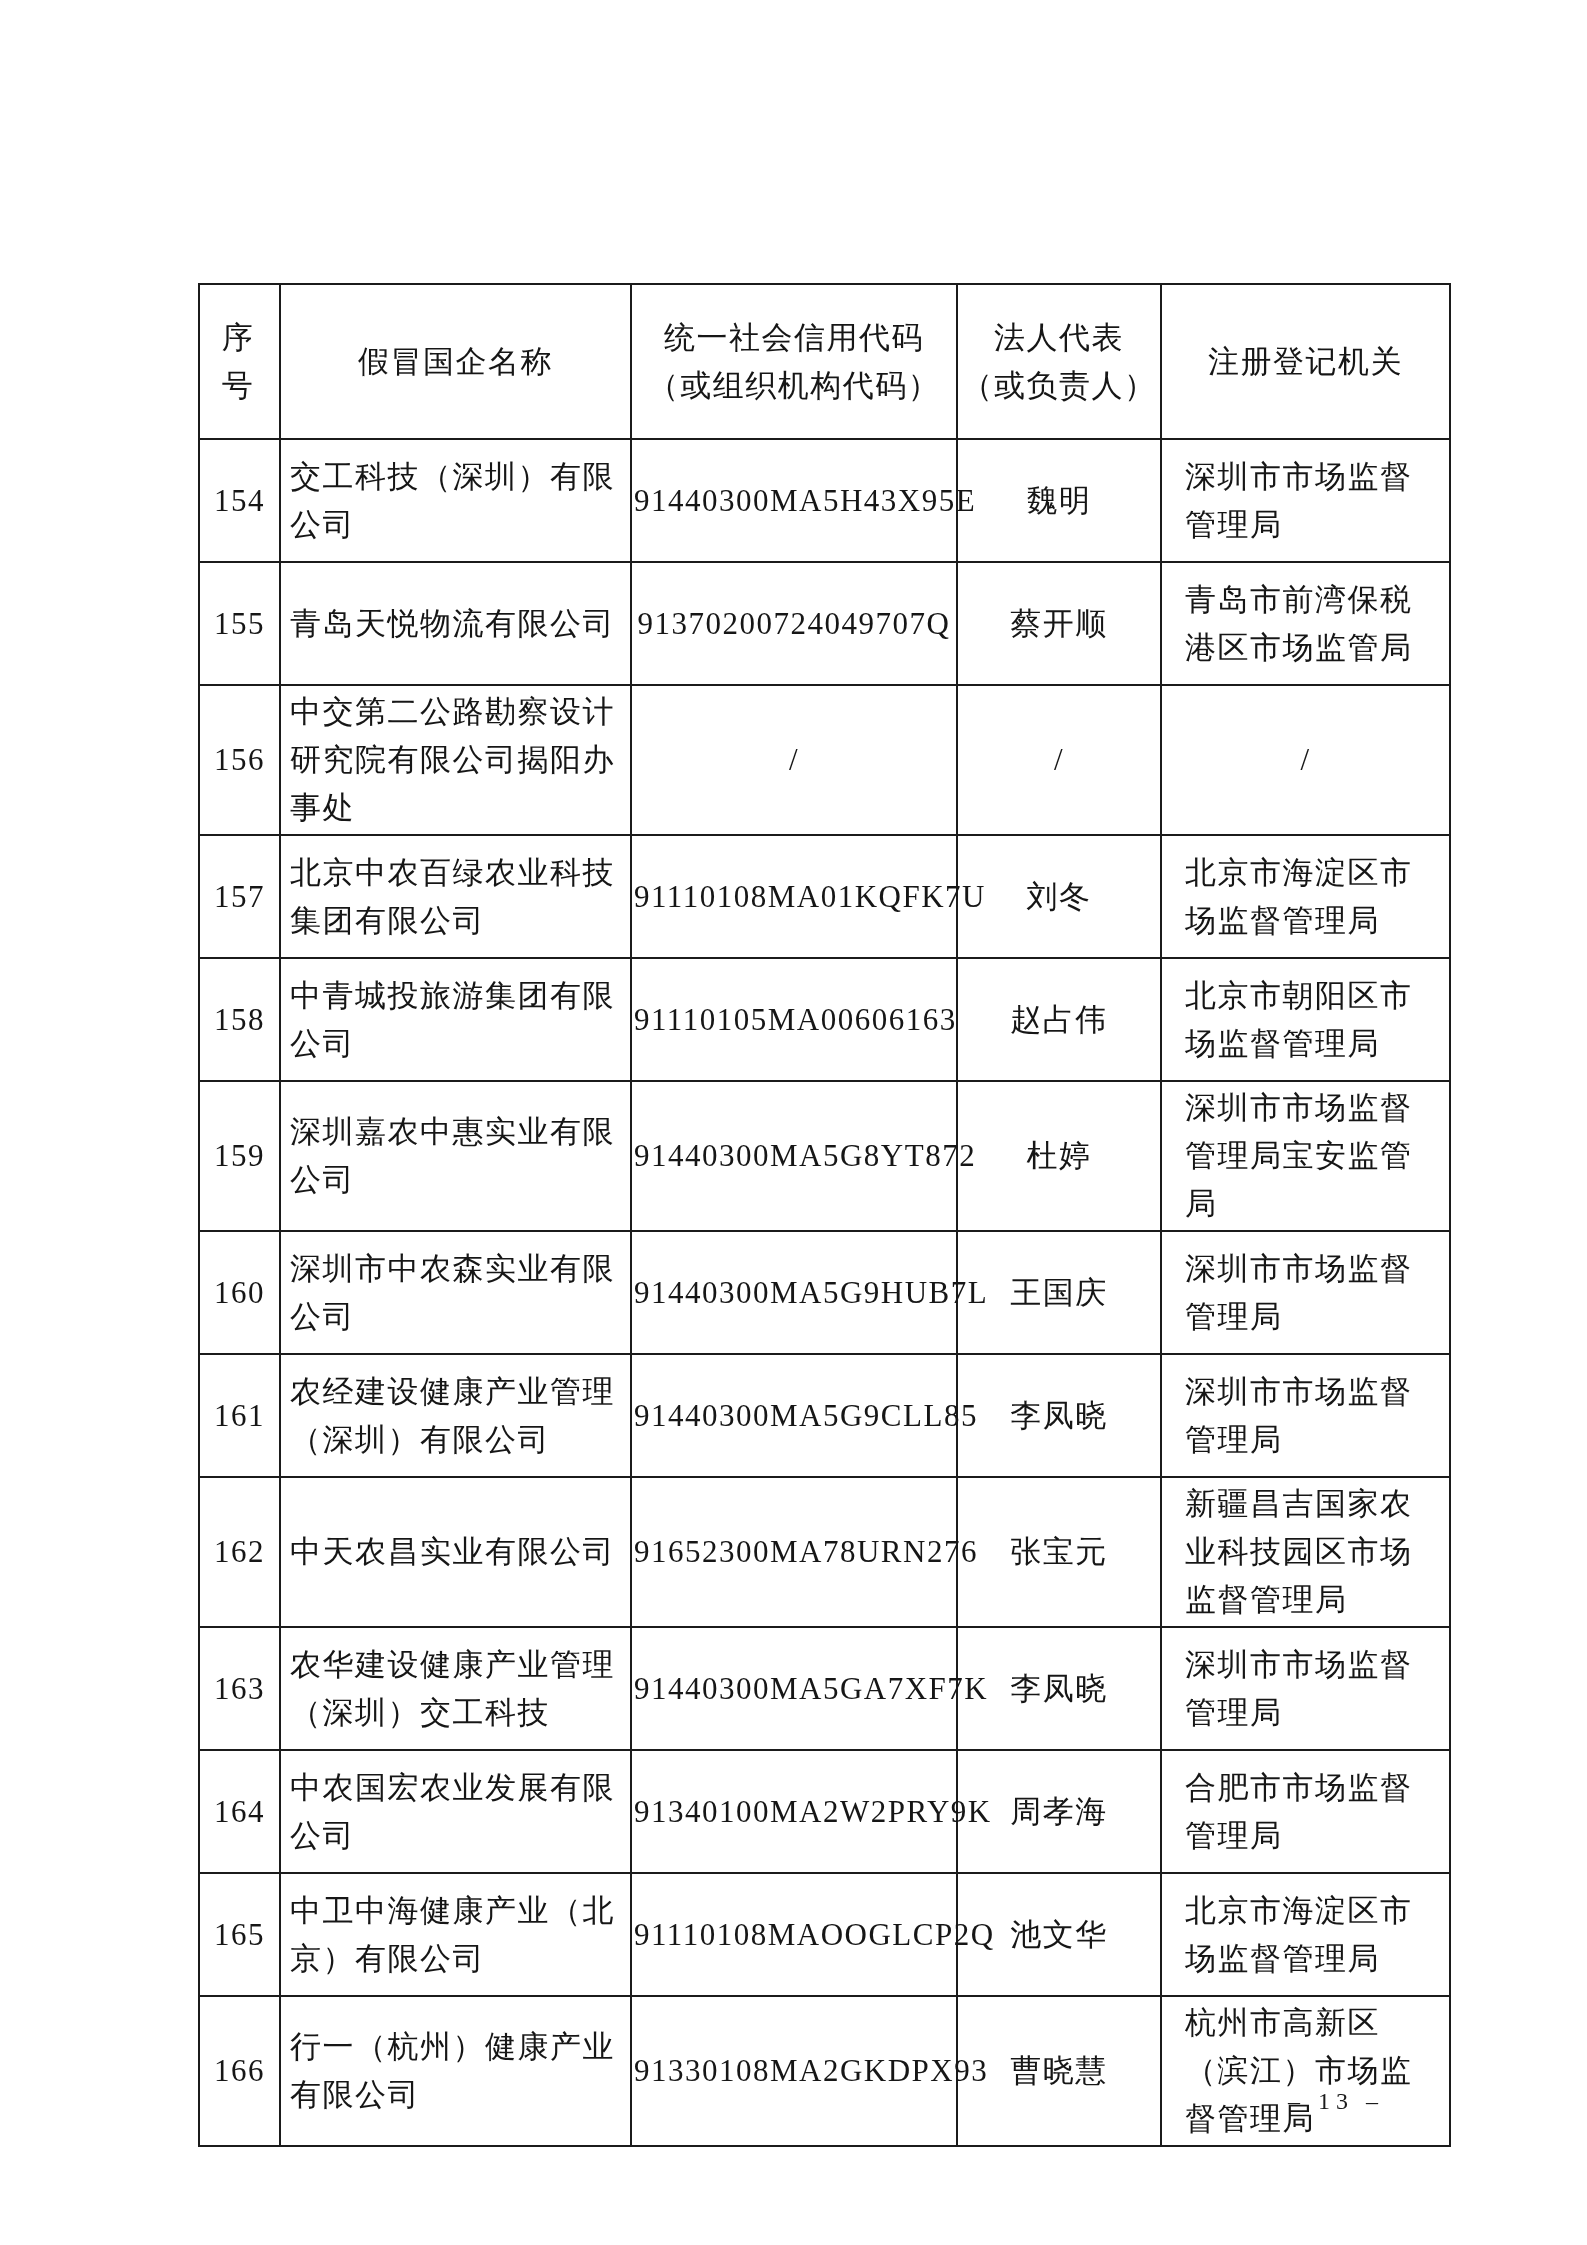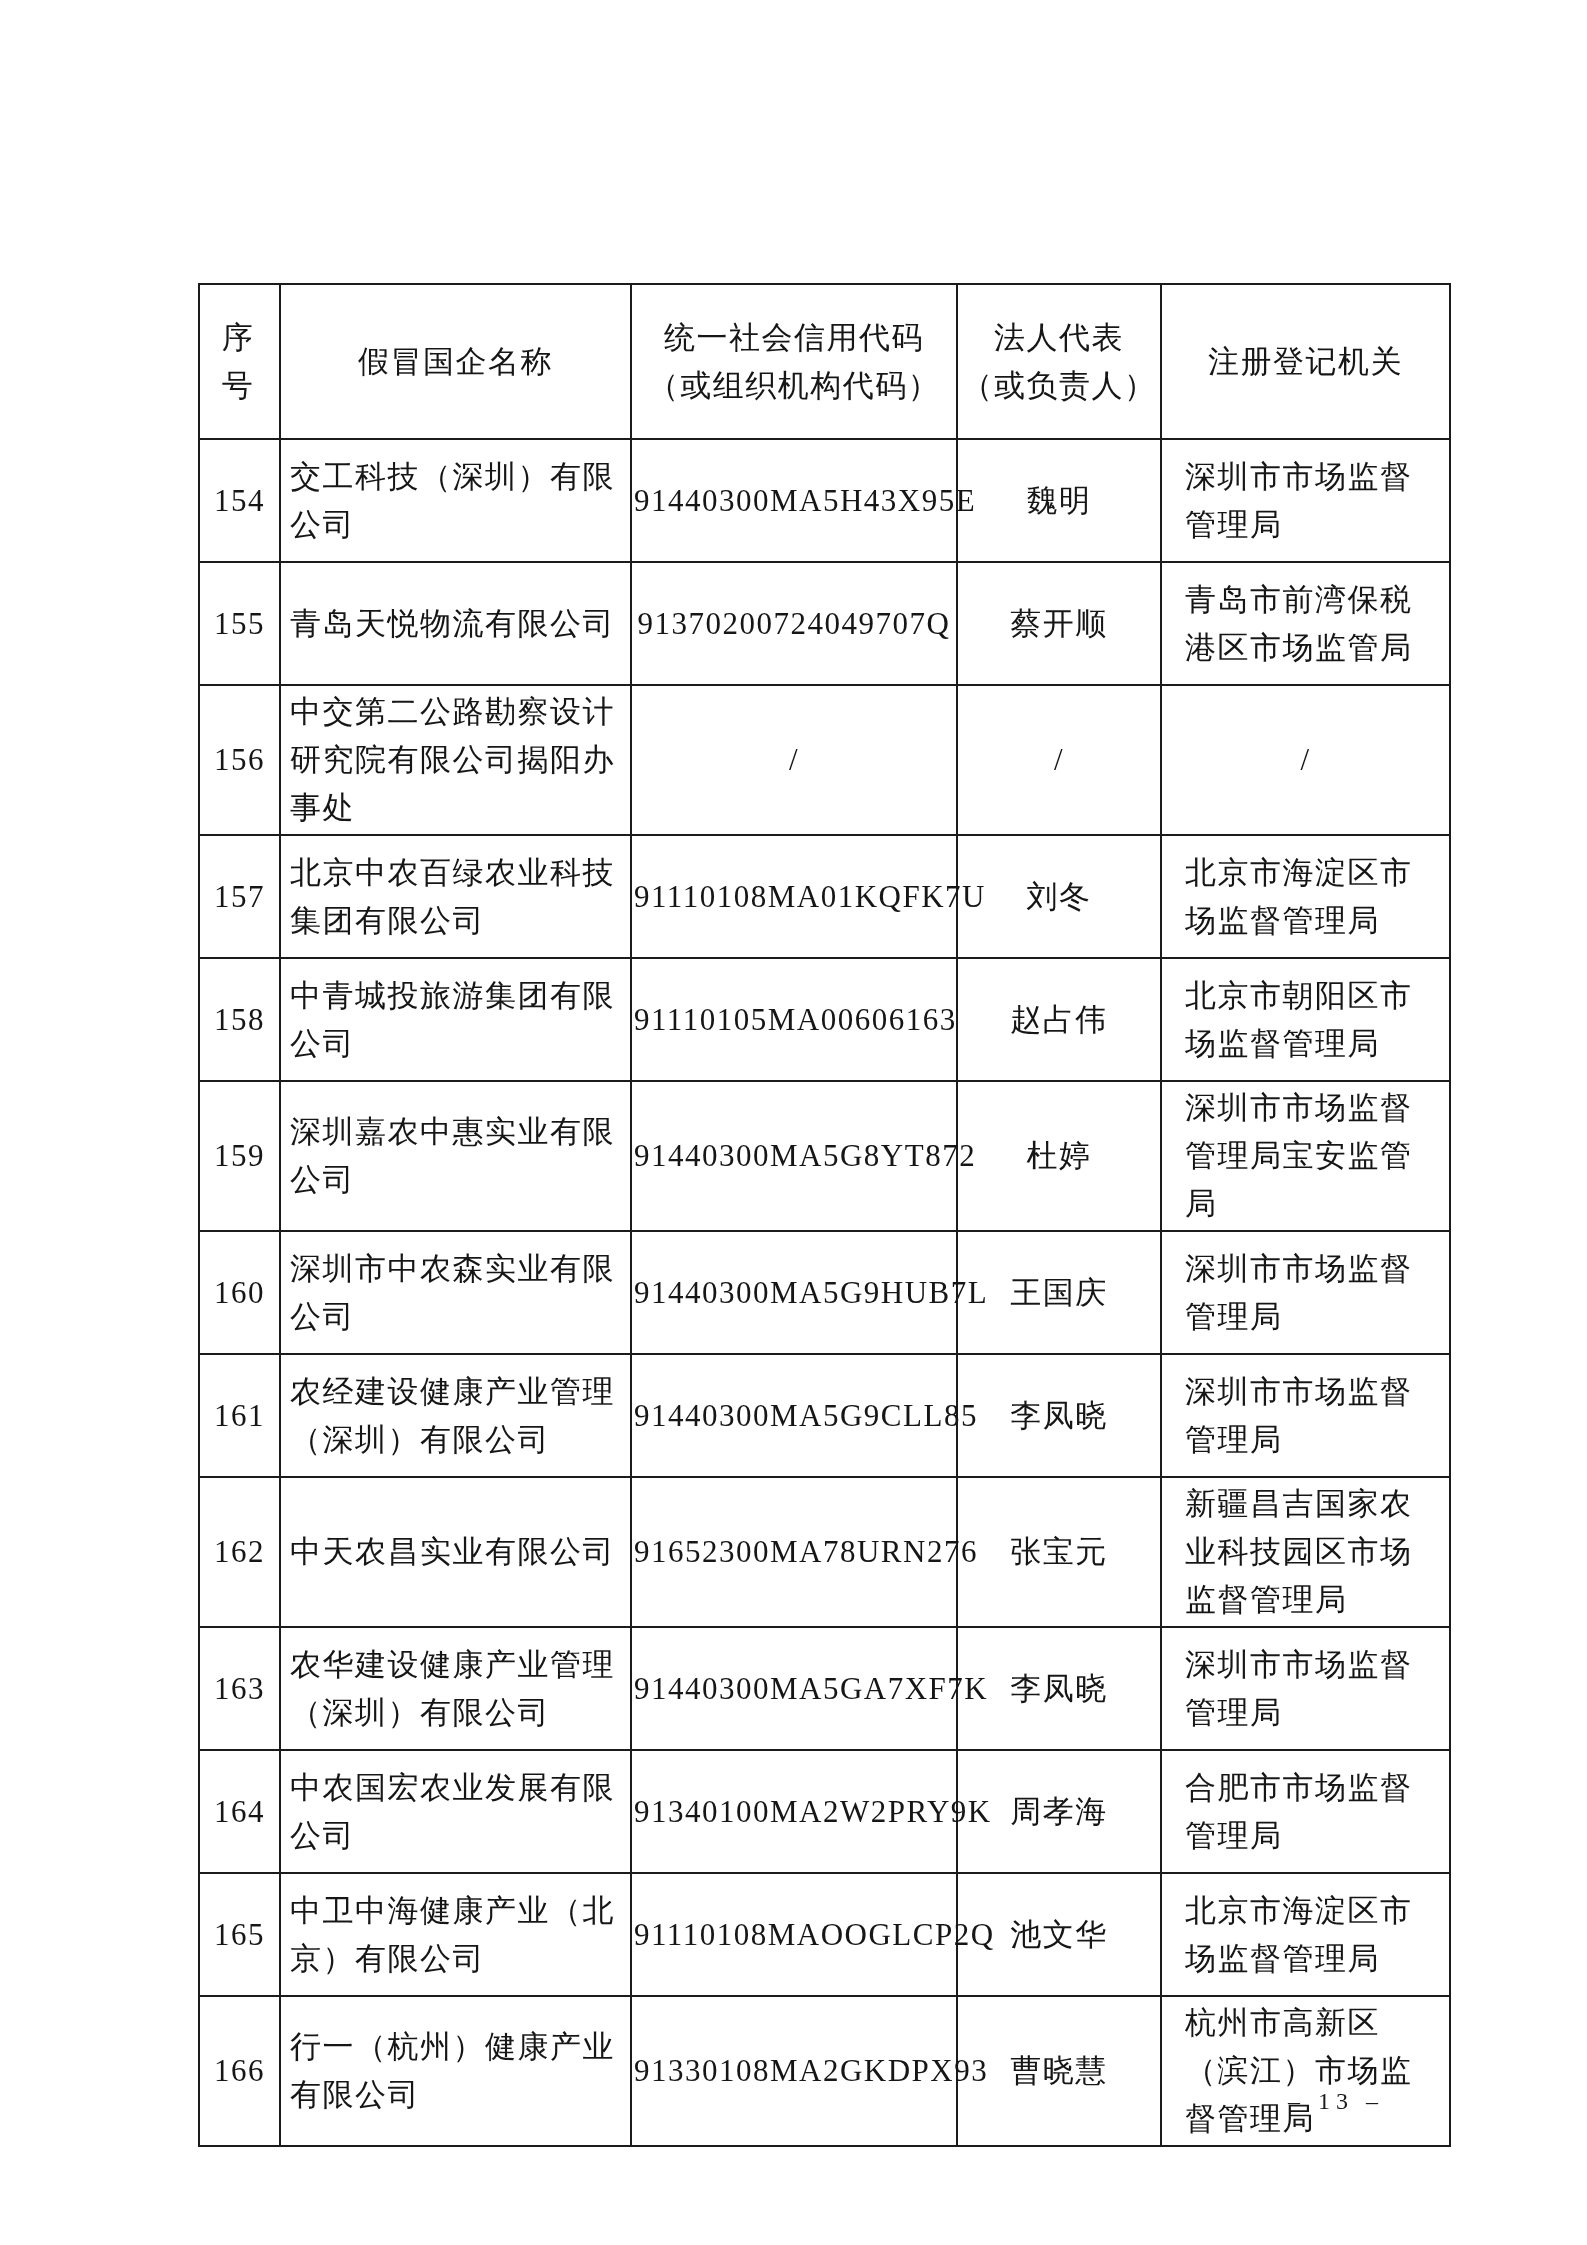--- a/index.html
+++ b/index.html
@@ -130,21 +130,21 @@
         </tr>
         <tr class="h3">
           <td class="c-no">162</td>
           <td class="c-name">中天农昌实业有限公司</td>
           <td class="c-code">91652300MA78URN276</td>
           <td class="c-rep">张宝元</td>
           <td class="c-auth">新疆昌吉国家农业科技园区市场监督管理局</td>
         </tr>
         <tr class="h2">
           <td class="c-no">163</td>
-          <td class="c-name">农华建设健康产业管理（深圳）有限公司</td>
+          <td class="c-name">农华建设健康产业管理（深圳）交工科技</td>
           <td class="c-code">91440300MA5GA7XF7K</td>
           <td class="c-rep">李凤晓</td>
           <td class="c-auth">深圳市市场监督管理局</td>
         </tr>
         <tr class="h2">
           <td class="c-no">164</td>
           <td class="c-name">中农国宏农业发展有限公司</td>
           <td class="c-code">91340100MA2W2PRY9K</td>
           <td class="c-rep">周孝海</td>
           <td class="c-auth">合肥市市场监督管理局</td>

